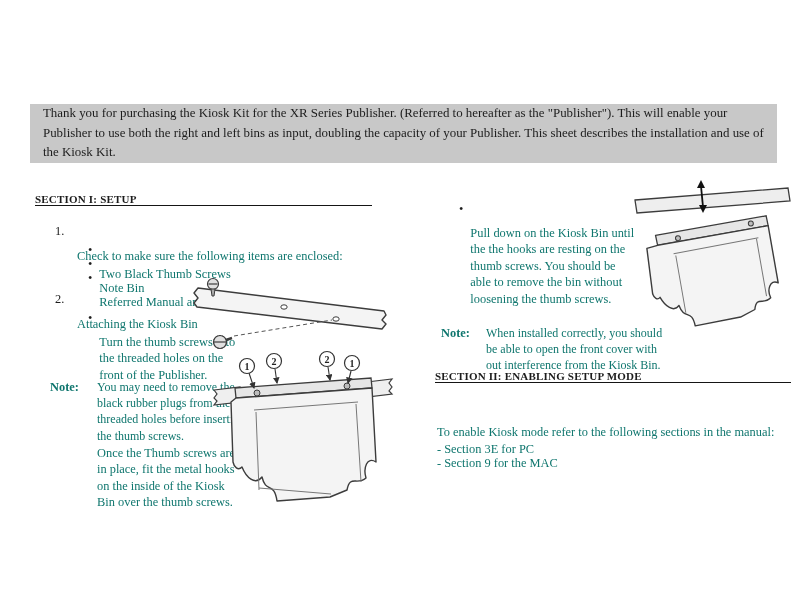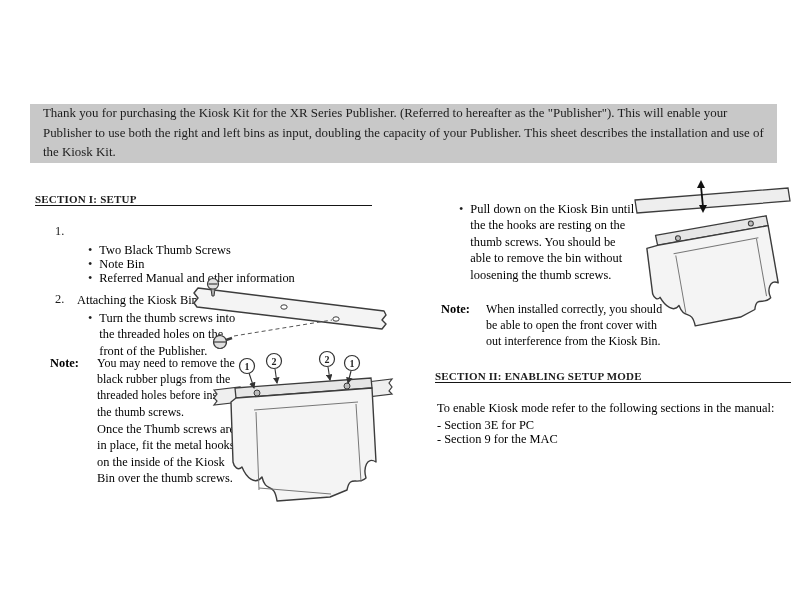--- a/index.html
+++ b/index.html
@@ -1,21 +1,21 @@
 <!DOCTYPE html>
 <html><head>
 <meta charset="utf-8">
 <style>
   html,body{margin:0;padding:0;}
   body{
     width:808px;height:613px;overflow:hidden;background:#ffffff;position:relative;
     font-family:"Liberation Serif","DejaVu Serif",serif;color:#1c1c1c;
   }
   .abs{position:absolute;}
-  .t{font-size:12.4px;line-height:1.32;color:#000000;}
+  .t{font-size:12.4px;line-height:1.32;color:#0f766e;margin-top:24px;}
   .italic{font-size:12px;line-height:1.35;}
   .bold{font-weight:bold;}
   .banner{
     left:30px;top:104px;width:721px;height:41px;
     background:#c8c8c8;padding:9px 13px;display:flex;align-items:center;
     font-size:12.9px;line-height:1.5;
   }
   .heading{
     font-weight:bold;font-size:11px;letter-spacing:.2px;
     border-bottom:1.6px solid #151515;
@@ -33,20 +33,21 @@
 <div class="page">
 
   <div class="banner abs">
     <span>Thank you for purchasing the Kiosk Kit for the XR Series Publisher.  (Referred to hereafter as the "Publisher"). This will enable your Publisher to use both the right and left bins as input, doubling the capacity of your Publisher.  This sheet describes the installation and use of the Kiosk Kit.</span>
   </div>
 
   <div class="heading abs" style="left:35px;top:193px;width:337px">SECTION I:  SETUP</div>
 
   <div class="abs num-item" style="left:55px;top:224px;width:320px">
     <span class="num">1.</span>
+    <span class="t">Check to make sure the following items are enclosed:</span>
   </div>
 
   <div class="abs li" style="left:88px;top:242px">
     <span class="t">Two Black Thumb Screws</span>
   </div>
   <div class="abs li" style="left:88px;top:256px">
     <span class="t">Note Bin</span>
   </div>
   <div class="abs li" style="left:88px;top:270px">
     <span class="t">Referred Manual and other information</span>

